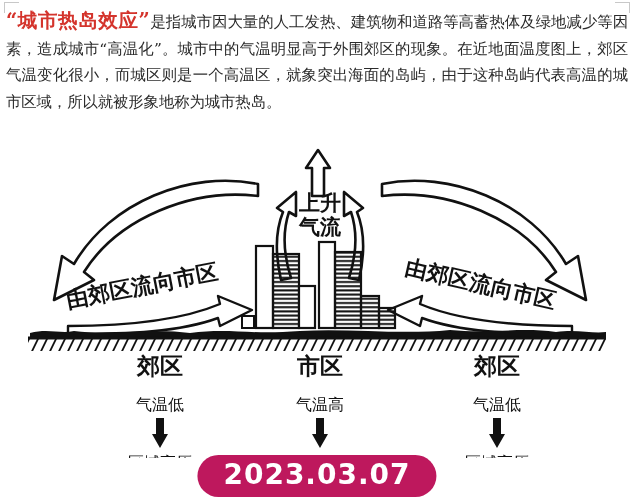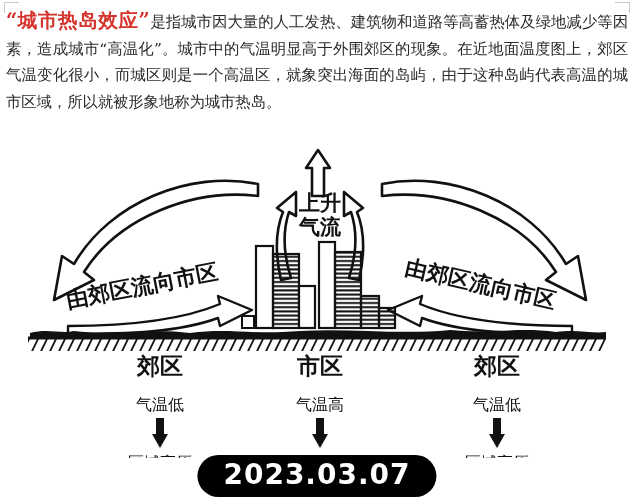--- a/index.html
+++ b/index.html
@@ -63,21 +63,21 @@
     height: 320px;
   }
   .diagram svg { display: block; }
 
   
   .date-badge {
     position: absolute;
     left: 50%;
     transform: translateX(-50%);
     bottom: 3px;
-    background: #000000;
+    background: #be185d;
     color: #ffffff;
     border-radius: 22px;
     padding: 5px 26px 7px 26px;
     font-family: "DejaVu Sans", "Liberation Sans", sans-serif;
     font-weight: bold;
     font-size: 28px;
     letter-spacing: 1px;
     line-height: 1.06;
     white-space: nowrap;
   }

